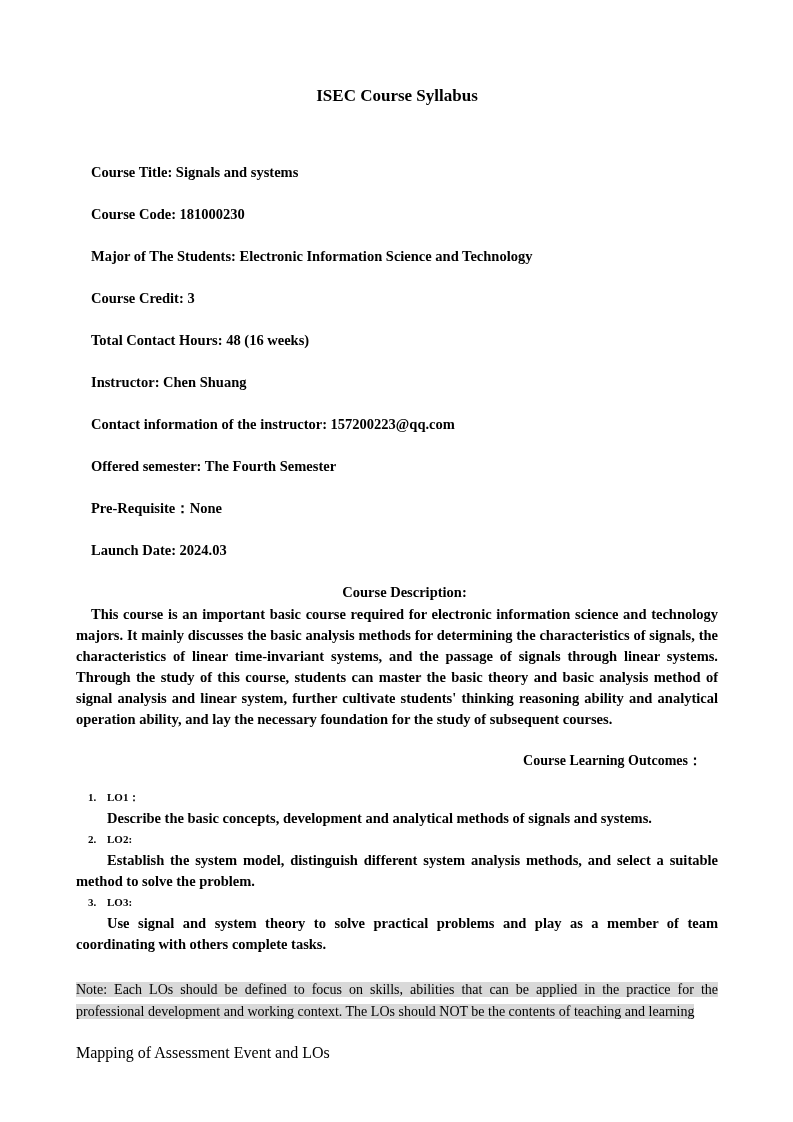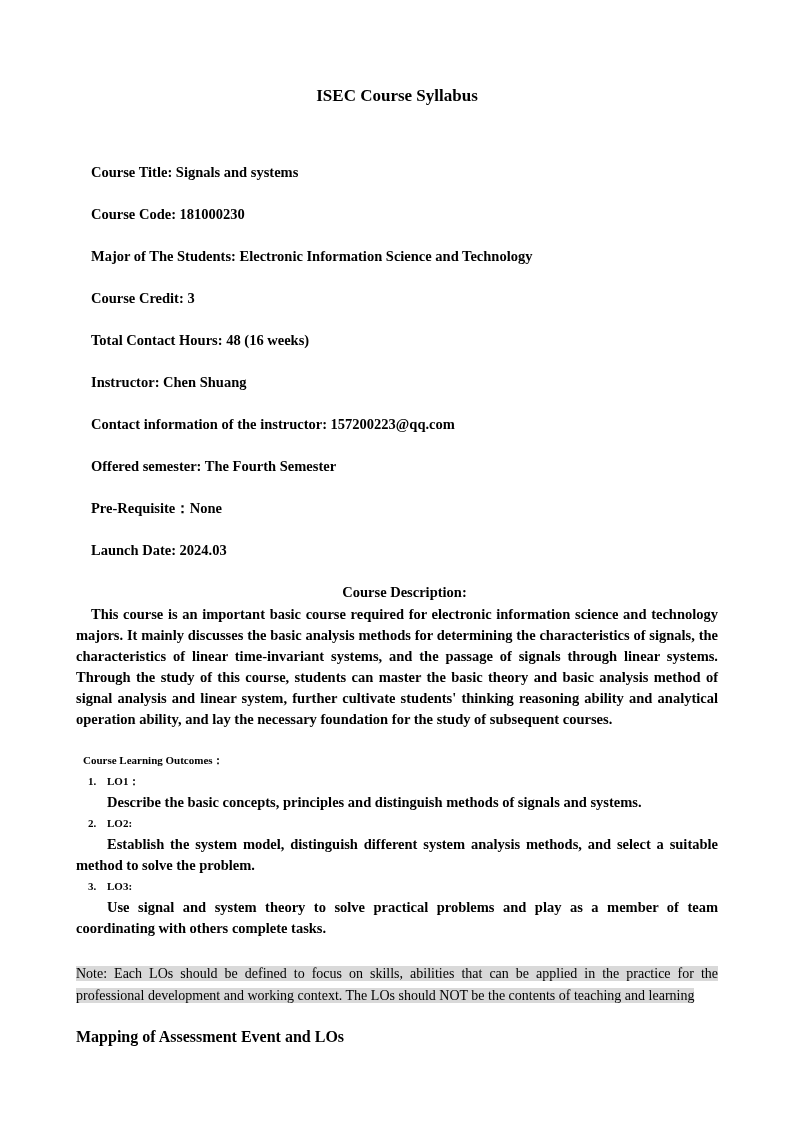--- a/index.html
+++ b/index.html
@@ -44,25 +44,26 @@
   }
   .body-para {
     font-size: 14.5px;
     line-height: 21px;
     font-weight: 700;
     text-align: justify;
     text-indent: 15px;
     margin: 0 0 20px 0;
   }
   .lo-heading {
-    font-size: 11px;
+    font-size: 14px;
     line-height: 21px;
     font-weight: 700;
     padding-left: 7px;
-    margin: 0;
+    margin: 16px;
+    text-align: right;
   }
   .lo-label-line {
     font-size: 11px;
     line-height: 21px;
     font-weight: 700;
     margin: 0;
     padding-left: 12px;
   }
   .lo-num {
     display: inline-block;
@@ -81,21 +82,21 @@
     line-height: 21.5px;
     text-align: justify;
     margin: 24px 0 0 0;
   }
   .highlight {
     background: var(--note-highlight, #d9d9d9);
   }
   .mapping-heading {
     font-size: 16px;
     line-height: 20px;
-    font-weight: 700;
+    font-weight: 400;
     margin: 21px 0 0 0;
   }
 </style>
 </head>
 <body>
 
 <div class="page">
 
   <h1 class="doc-title">ISEC Course Syllabus</h1>
 
@@ -115,21 +116,21 @@
   <div class="description-section">
     <p class="section-label">Course Description:</p>
     <p class="body-para">This course is an important basic course required for electronic information science and technology majors. It mainly discusses the basic analysis methods for determining the characteristics of signals, the characteristics of linear time-invariant systems, and the passage of signals through linear systems. Through the study of this course, students can master the basic theory and basic analysis method of signal analysis and linear system, further cultivate students' thinking reasoning ability and analytical operation ability, and lay the necessary foundation for the study of subsequent courses.</p>
   </div>
 
   <div class="outcomes-section">
     <p class="lo-heading">Course Learning Outcomes：</p>
 
     <div class="lo-item">
       <p class="lo-label-line"><span class="lo-num">1.</span><span class="lo-label">LO1：</span></p>
-      <p class="lo-text">Describe the basic concepts, principles and distinguish methods of signals and systems.</p>
+      <p class="lo-text">Describe the basic concepts, development and analytical methods of signals and systems.</p>
     </div>
 
     <div class="lo-item">
       <p class="lo-label-line"><span class="lo-num">2.</span><span class="lo-label">LO2:</span></p>
       <p class="lo-text">Establish the system model, distinguish different system analysis methods, and select a suitable method to solve the problem.</p>
     </div>
 
     <div class="lo-item">
       <p class="lo-label-line"><span class="lo-num">3.</span><span class="lo-label">LO3:</span></p>
       <p class="lo-text">Use signal and system theory to solve practical problems and play as a member of team coordinating with others complete tasks.</p>

